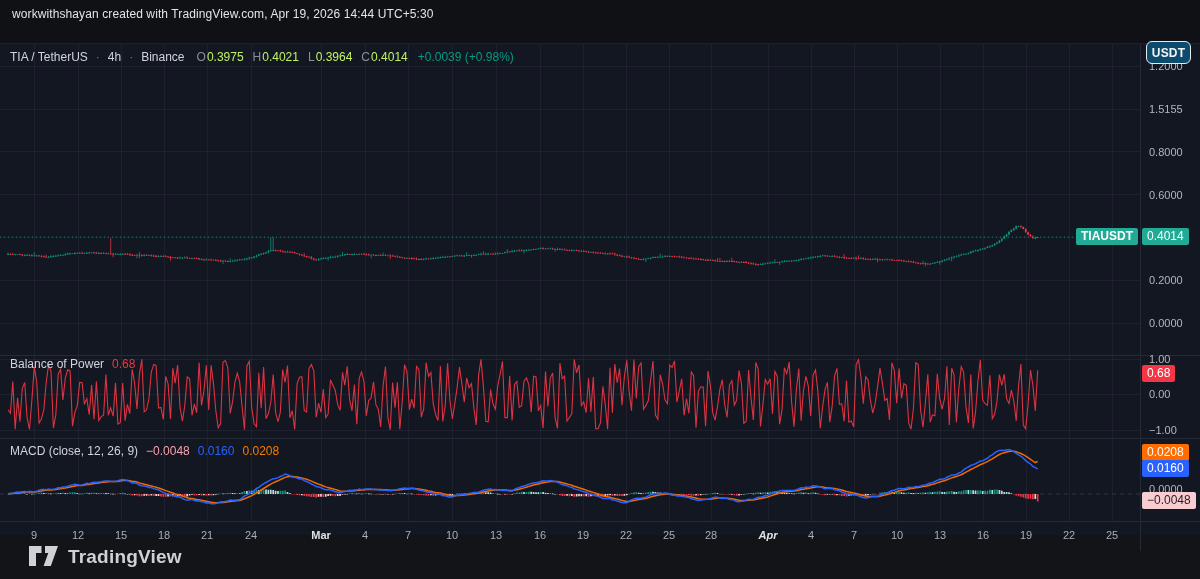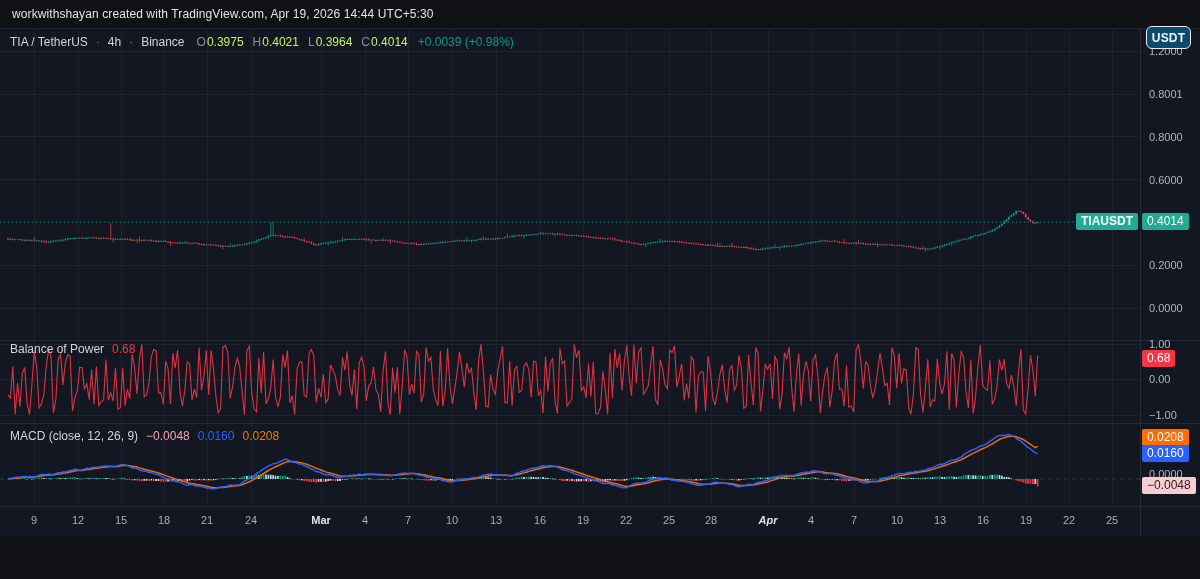--- a/index.html
+++ b/index.html
@@ -2,21 +2,21 @@
 <html><head>
 <meta charset="utf-8">
 <style>
   html,body{margin:0;padding:0;background:#000;}
   #root{position:relative;width:1200px;height:579px;background:#101116;overflow:hidden;
         font-family:"Liberation Sans",sans-serif;-webkit-font-smoothing:antialiased;}
   
   #topbar{position:absolute;left:0;top:0;width:1200px;height:28px;background:#101114;}
   #attribution{position:absolute;left:12px;top:7px;font-size:12px;color:#e2e4e8;letter-spacing:.1px;}
   
-  #widget{position:absolute;left:0;top:28px;width:1200px;height:507px;background:#131722;border-top:1px solid #1c2130;}
+  #widget{position:absolute;left:0;top:43px;width:1200px;height:507px;background:#131722;border-top:1px solid #1c2130;}
   #plot-svg{position:absolute;left:0;top:0;width:1140px;height:477px;display:block;}
   
   .legend{position:absolute;left:10px;display:flex;align-items:center;gap:8px;font-size:12px;color:#d1d4dc;z-index:4;white-space:nowrap;}
   #sym-legend{top:6px;}
   .ohlc-group{display:flex;gap:9px;margin-left:4px;}
   .ohlc-item{display:flex;gap:1px;}
   .ohlc-l{color:#8a8e99;}
   .ohlc-v{color:#bef264;}
   .chg{color:#089981;margin-left:2px;}
   .sep{color:#787b86;}
@@ -157,21 +157,21 @@
       <span class="v-sig">0.0208</span>
     </div>
 
     <div class="pane-sep" id="sep1"></div>
     <div class="pane-sep" id="sep2"></div>
     <div class="pane-sep" id="sep3"></div>
     <div id="axis-border"></div>
 
     <div id="right-axis">
         <span class="ax-label" style="top: 22px;">1.2000</span>
-        <span class="ax-label" style="top: 65px;">0.8001</span>
+        <span class="ax-label" style="top: 65px;">1.5155</span>
         <span class="ax-label" style="top: 108px;">0.8000</span>
         <span class="ax-label" style="top: 151px;">0.6000</span>
         <span class="ax-label" style="top: 236px;">0.2000</span>
         <span class="ax-label" style="top: 279px;">0.0000</span>
         <span class="ax-label" style="top: 315px;">1.00</span>
         <span class="ax-label" style="top: 350px;">0.00</span>
         <span class="ax-label" style="top: 386px;">−1.00</span>
         <span class="ax-label" style="top: 445px;">0.0000</span>
       </div>
 
@@ -206,14 +206,22 @@
         <span class="t-label" style="left: 940px;">13</span>
         <span class="t-label" style="left: 983px;">16</span>
         <span class="t-label" style="left: 1026px;">19</span>
         <span class="t-label" style="left: 1069px;">22</span>
         <span class="t-label" style="left: 1112px;">25</span>
       </div>
 
     <button id="usdt-btn">USDT</button>
   </div>
 
+  <div id="footer">
+    <svg id="tv-mark" width="31" height="24" viewBox="0 0 31 24">
+      <path d="M1 1 H14 V8 H8 V21 H1 Z" fill="#cfd1d5"></path>
+      <path d="M13.5 1 H14.5 V8 H13.5 Z" fill="#131418"></path>
+      <path d="M17 1 H30 L22.8 21 H15.6 L20.3 8 H17 Z" fill="#cfd1d5"></path>
+    </svg>
+    <span id="tv-wordmark">TradingView</span>
+  </div>
 
 </div>
 
 </body></html>

